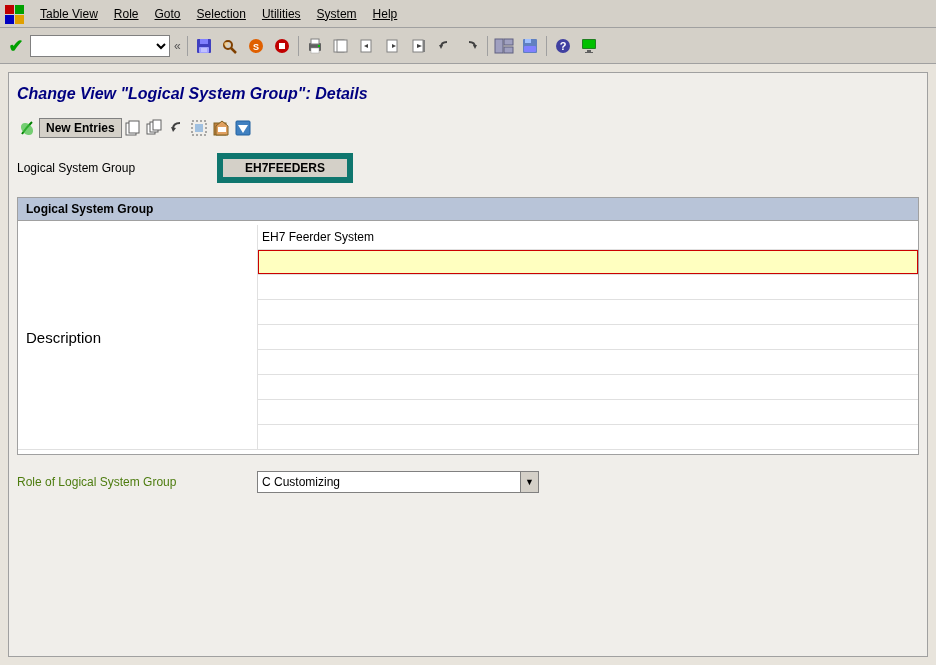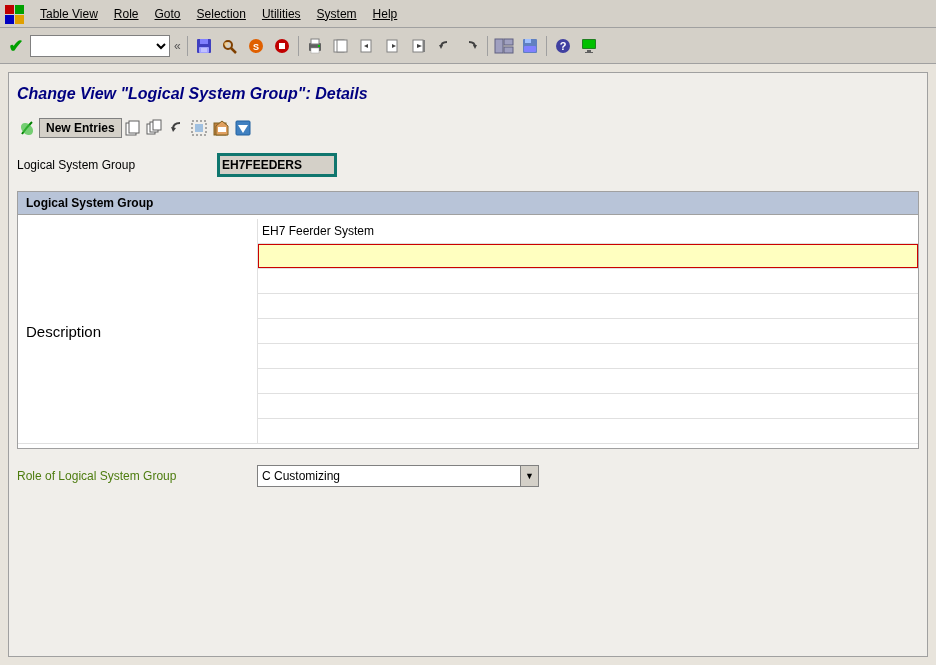--- a/index.html
+++ b/index.html
@@ -141,22 +141,22 @@
       align-items: center;
       margin-bottom: 14px;
     }
     .field-label {
       width: 200px;
       font-size: 12px;
       color: #000;
     }
     .field-value-box {
       background: #d4d0c8;
-      border: 3px solid #0f766e;
-      padding: 2px 2px;
+      border: 6px solid #0f766e;
+      padding: 2px 22px;
       font-size: 12px;
       font-weight: bold;
       min-width: 120px;
     }
 
     
     .section-panel {
       border: 1px solid #a0a0a0;
       background: #e0dfd8;
     }

